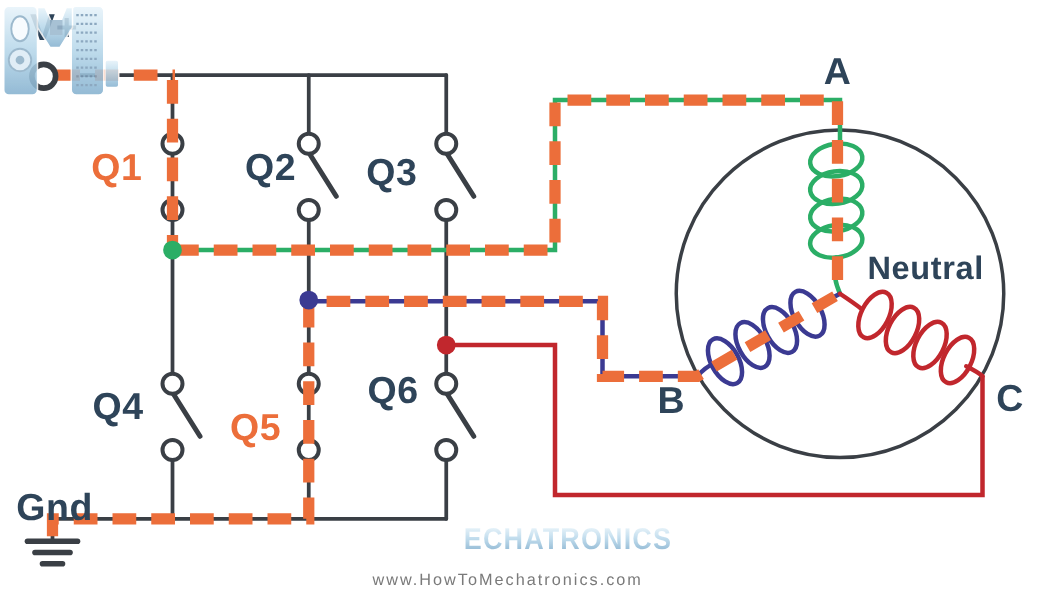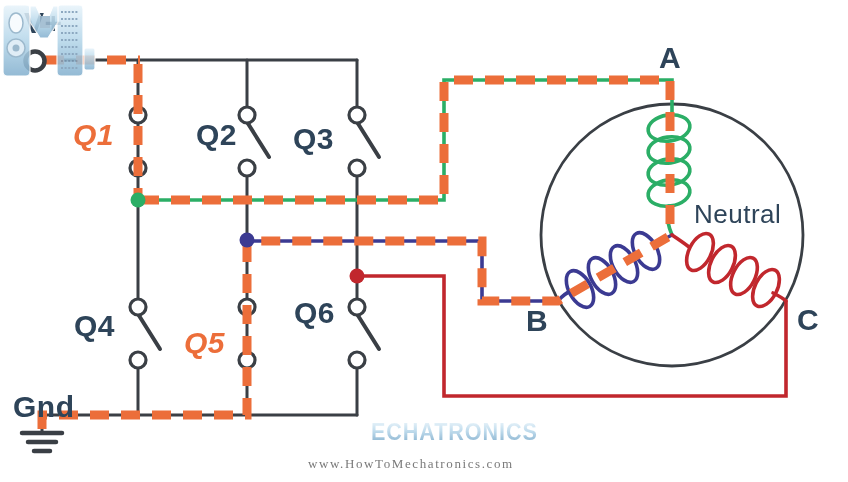--- a/index.html
+++ b/index.html
@@ -16,32 +16,32 @@
   .blade{stroke:var(--wire);stroke-width:4;fill:none;stroke-linecap:round;}
   .sw{fill:#ffffff;stroke:var(--wire);stroke-width:3.2;}
   .coil-a{stroke:var(--phase-a);stroke-width:3.6;fill:none;stroke-linecap:round;}
   .coil-b{stroke:var(--phase-b);stroke-width:3.6;fill:none;stroke-linecap:round;}
   .coil-c{stroke:var(--phase-c);stroke-width:3.6;fill:none;stroke-linecap:round;}
   .active{stroke:var(--active-path);stroke-width:9;fill:none;stroke-dasharray:19 12;}
   .dot-a{fill:var(--phase-a);} .dot-b{fill:var(--phase-b);} .dot-c{fill:var(--phase-c);}
   
   .lbl{position:absolute;font-weight:bold;font-size:30px;color:var(--label);
        letter-spacing:.5px;white-space:nowrap;line-height:1;}
-  .lbl.orange{color:var(--active-path);font-style:italic;}
-  .lbl.thin{font-weight:400;font-size:26px;letter-spacing:.5px;}
+  .lbl.orange{color:var(--active-path);}
+  .lbl.thin{font-weight:700;font-size:26px;letter-spacing:.5px;}
   
   .wm{position:absolute;white-space:nowrap;font-weight:bold;line-height:1;
       background:linear-gradient(180deg,#eef7fc 0%,#bcdaec 45%,#7ba9c9 100%);
       -webkit-background-clip:text;background-clip:text;color:transparent;
       filter:drop-shadow(0 0 1px #ffffff);opacity:.92;}
   .wm-line1{left:406px;top:386px;font-size:23px;letter-spacing:3px;}
   .wm-line2{left:371px;top:420px;font-size:24px;letter-spacing:1px;
             transform:scaleX(.9);transform-origin:left top;}
-  .wm-url{position:absolute;left:308px;top:456px;color:var(--url-gray);
-          font-family:Liberation Serif, serif;font-size:13px;letter-spacing:1.6px;}
+  .wm-url{position:absolute;left:298px;top:456px;color:var(--url-gray);
+          font-family:Liberation Sans, sans-serif;font-size:13px;letter-spacing:1.6px;}
   .wm-logo{position:absolute;left:300px;top:379px;opacity:.88;}
 </style>
 </head>
 <body>
 
 <div class="stage">
 
   <svg width="848" height="482" viewBox="0 0 848 482">
 
     <g>

